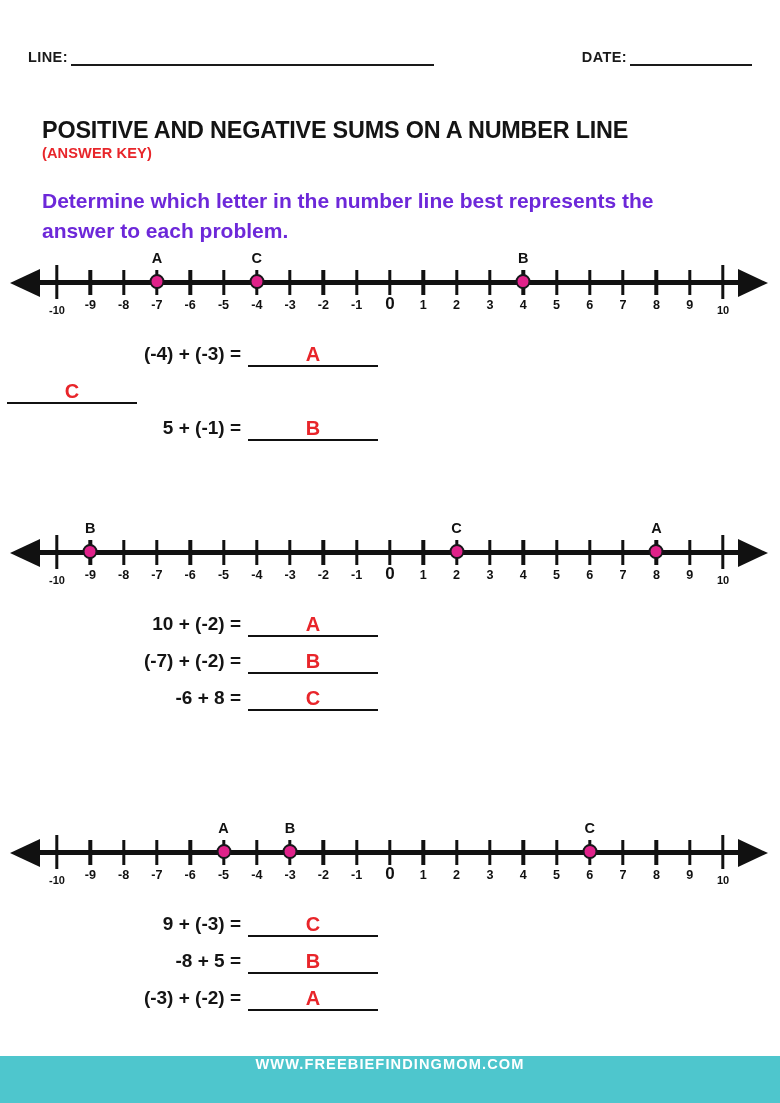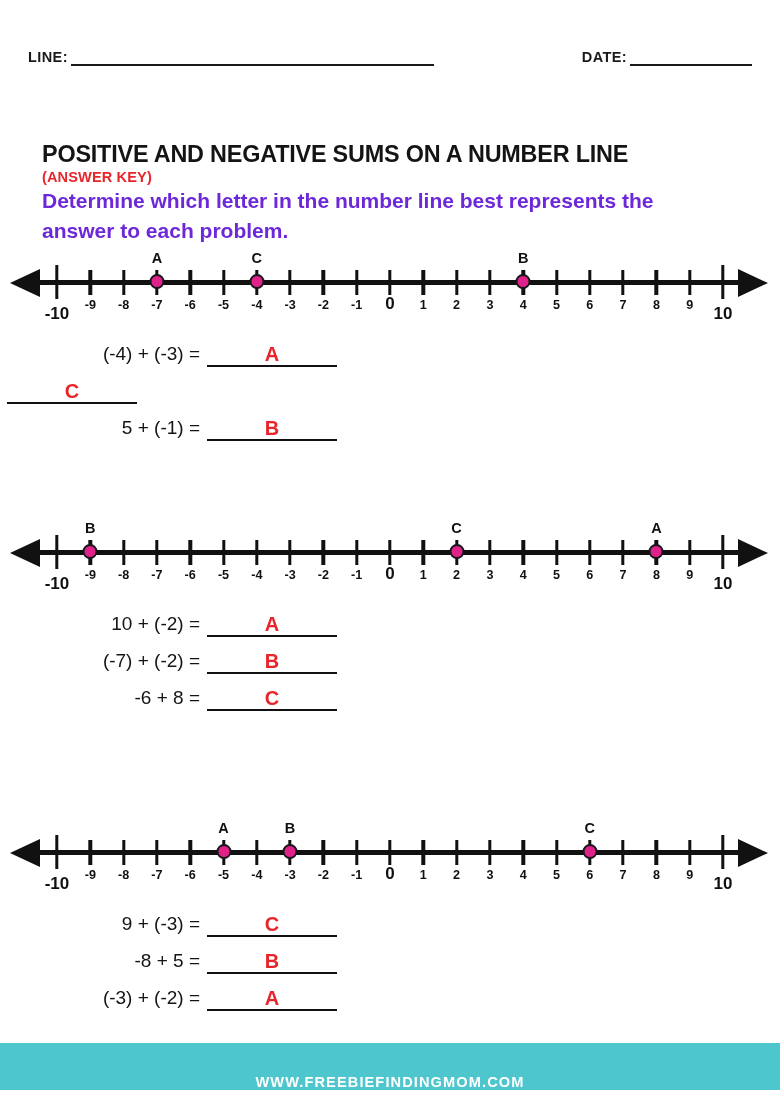--- a/index.html
+++ b/index.html
@@ -48,21 +48,20 @@
   .rule-name { width: 363px; }
   .rule-date { width: 122px; }
   .spacer-flex { flex: 1 1 auto; }
 
   
   .title-block {
     position: absolute;
     left: 42px;
     top: 118px;
     width: 700px;
-    margin-top: 24px;
   }
   .worksheet-title {
     font-size: 23.4px;
     font-weight: bold;
     letter-spacing: -0.2px;
     color: #141414;
     line-height: 1.08;
     margin: 0;
     white-space: nowrap;
   }
@@ -146,21 +145,21 @@
     font-weight: bold;
     color: #111111;
     transform: translateX(-50%);
     white-space: nowrap;
   }
   .tick-label.label-zero {
     font-size: 17px;
     top: 42px;
   }
   .tick-label.label-end {
-    font-size: 17px;
+    font-size: 11px;
     top: 52px;
   }
   .marker {
     position: absolute;
     top: 22px;
     width: 15px;
     height: 15px;
     border-radius: 50%;
     background: #e0218a;
     border: 2.6px solid #17161a;
@@ -185,25 +184,26 @@
   .problem-row {
     display: flex;
     align-items: flex-end;
     justify-content: flex-start;
     height: 37px;
   }
   .problem-expr {
     width: 200px;
     text-align: right;
     font-size: 19px;
-    font-weight: normal;
+    font-weight: bold;
     color: #141414;
     line-height: 1;
     padding-bottom: 4px;
     white-space: nowrap;
+    margin-left: 41px;
   }
   .answer-slot {
     position: relative;
     width: 130px;
     margin-left: 7px;
     border-bottom: 2.4px solid #111111;
     height: 26px;
   }
   .answer-letter {
     position: absolute;
@@ -214,26 +214,26 @@
     font-size: 20px;
     font-weight: bold;
     color: #e8252a;
     line-height: 1;
   }
 
   
   .footer-bar {
     position: absolute;
     left: 0;
-    bottom: 13px;
+    bottom: 0;
     width: 780px;
     height: 47px;
     background: #4ec6cd;
     display: flex;
-    align-items: flex-end;
+    align-items: flex-start;
     justify-content: center;
   }
   .footer-text {
     color: #ffffff;
     font-size: 14.6px;
     font-weight: bold;
     letter-spacing: 1.1px;
   }
 </style>
 </head>

